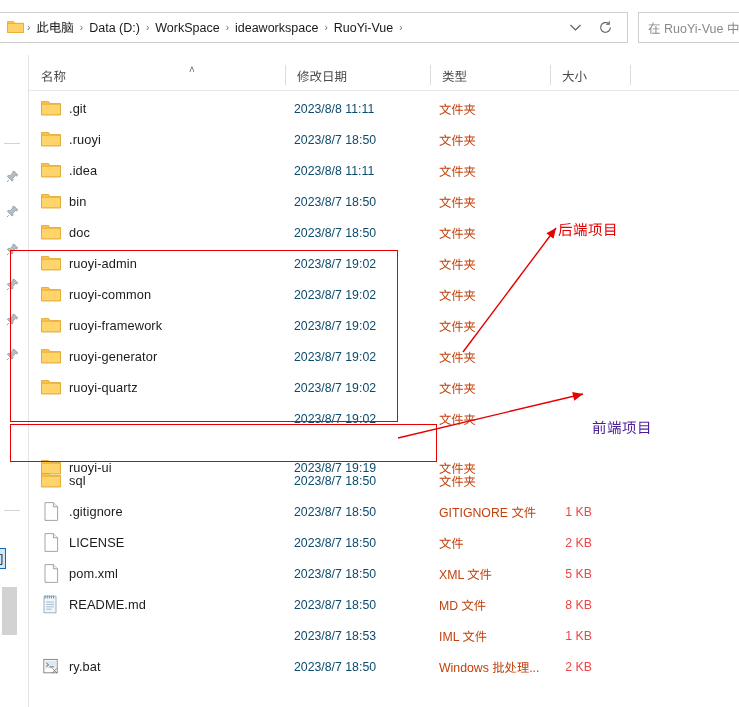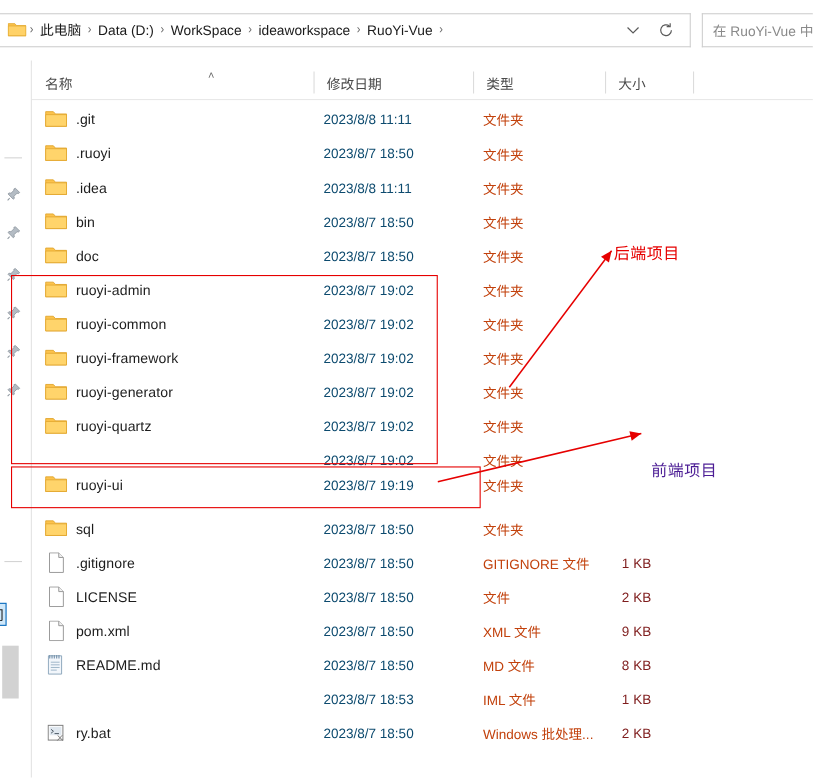--- a/index.html
+++ b/index.html
@@ -212,21 +212,21 @@
     left: 410px;
     font-size: 12.3px;
     color: #c2410c;
     white-space: nowrap;
   }
   .cell-size {
     position: absolute;
     left: 490px; width: 73px;
     text-align: right;
     font-size: 12.3px;
-    color: #7f1d1d;
+    color: #ef4444;
     white-space: nowrap;
   }
 
   
   .anno-layer {
     position: absolute;
     left: 0; top: 0;
     width: 739px; height: 527px;
     pointer-events: none;
   }
@@ -496,21 +496,21 @@
       </div>
       <div class="cell-date">2023/8/7 19:02</div>
       <div class="cell-type">文件夹</div>
       <div class="cell-size"></div>
     </div>
     <div class="file-row" style="top: 312px;">
       <div class="cell-date">2023/8/7 19:02</div>
       <div class="cell-type">文件夹</div>
       <div class="cell-size"></div>
     </div>
-    <div class="file-row" style="top: 334px;">
+    <div class="file-row" style="top: 361px;">
       <div class="cell-name">
         <span class="row-icon">
           <svg width="20" height="17" viewBox="0 0 20 17">
             <path d="M0.5 1.5 h7 l1.9 2.1 h10.1 v11.2 h-19 z" fill="#fcc34d" stroke="#e0a42b" stroke-width="0.8"></path>
             <path d="M0.5 4.2 h19 v10.6 h-19 z" fill="#ffd46b" stroke="#e0a42b" stroke-width="0.7"></path>
           </svg>
         </span>
         <span class="name-text">ruoyi-ui</span>
       </div>
       <div class="cell-date">2023/8/7 19:19</div>
@@ -564,21 +564,21 @@
         <span class="row-icon">
           <svg width="15" height="19" viewBox="0 0 15 19">
             <path d="M1 0.6 h8.4 l4.2 4.2 v13.6 h-12.6 z" fill="#ffffff" stroke="#9a9a9a" stroke-width="0.9"></path>
             <path d="M9.4 0.6 v4.2 h4.2" fill="#f0f0f0" stroke="#9a9a9a" stroke-width="0.9"></path>
           </svg>
         </span>
         <span class="name-text">pom.xml</span>
       </div>
       <div class="cell-date">2023/8/7 18:50</div>
       <div class="cell-type">XML 文件</div>
-      <div class="cell-size">9 KB</div>
+      <div class="cell-size">5 KB</div>
     </div>
     <div class="file-row" style="top: 498px;">
       <div class="cell-name">
         <span class="row-icon">
           <svg width="16" height="19" viewBox="0 0 16 19">
             <path d="M1 1.2 h12 v16.6 h-12 z" fill="#f2f6fb" stroke="#8fa8bd" stroke-width="0.9"></path>
             <path d="M2.2 0.4 v3.2 M4.3 0.4 v3.2 M6.4 0.4 v3.2 M8.5 0.4 v3.2 M10.6 0.4 v3.2" stroke="#7d98b0" stroke-width="1.1"></path>
             <path d="M3.2 7 h8 M3.2 9.4 h8 M3.2 11.8 h8 M3.2 14.2 h5.4" stroke="#9fb6c9" stroke-width="0.9"></path>
           </svg>
         </span>

